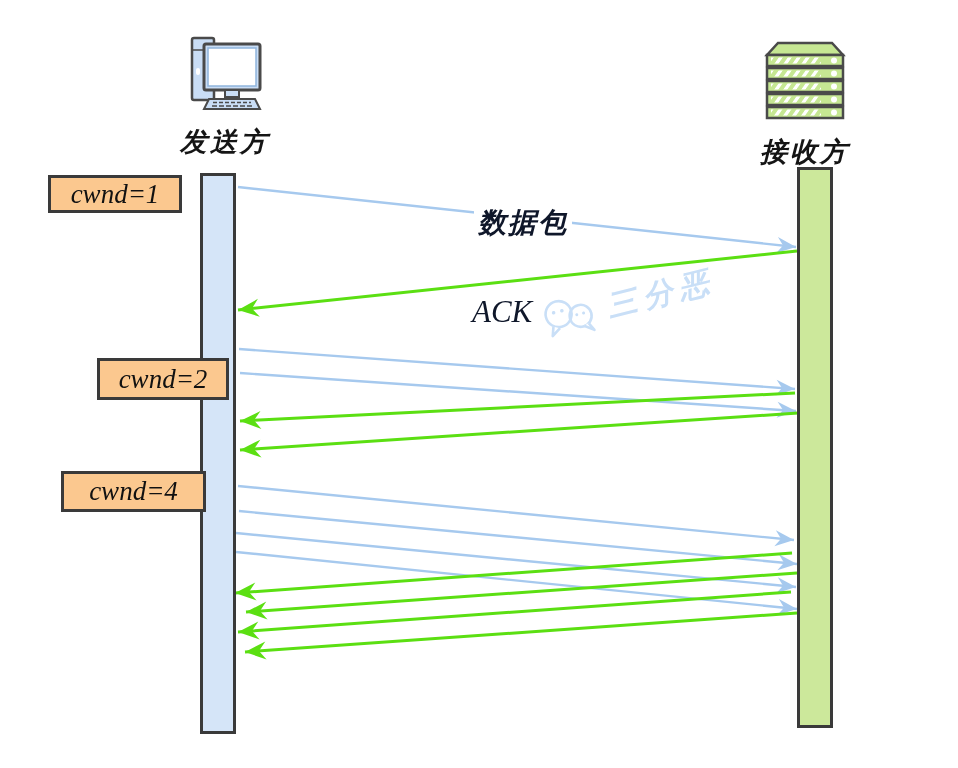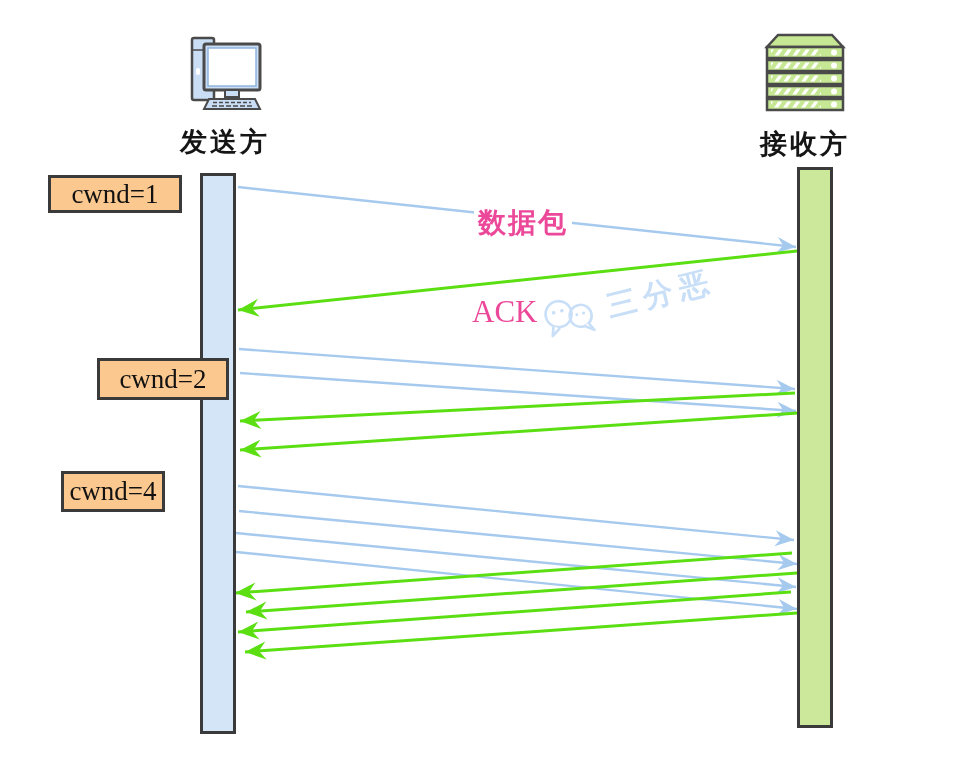--- a/index.html
+++ b/index.html
@@ -1,45 +1,46 @@
 <!DOCTYPE html>
 <html style="--data-arrow: #A6C9EE; --ack-arrow: #5BDF12; --sender-lifeline-fill: #D5E5F8; --receiver-lifeline-fill: #CCE89B; --cwnd-box-fill: #FBC88F; --border-dark: #3A3A3A; --watermark-blue: #C9DFF7;"><head>
 <meta charset="utf-8">
 <style>
   html,body{margin:0;padding:0;background:#fff;}
   .canvas{
     position:relative;width:958px;height:768px;background:#fff;overflow:hidden;
     font-family:"Liberation Serif","DejaVu Serif",serif;
+    font-style:italic;
   }
   
   .endpoint{position:absolute;text-align:center;}
   .endpoint-sender{left:170px;top:28px;width:110px;}
-  .endpoint-receiver{left:755px;top:32px;width:100px;}
+  .endpoint-receiver{left:755px;top:40px;width:100px;}
   .endpoint-label{
     display:block;margin-top:8px;font-weight:700;font-size:27px;color:#151515;
     letter-spacing:3px;white-space:nowrap;
   }
   
   .lifeline{position:absolute;border:3px solid var(--border-dark,#3a3a3a);box-sizing:border-box;z-index:3;}
   .lifeline-sender{left:200px;top:173px;width:36px;height:561px;background:var(--sender-lifeline-fill,#D5E5F8);}
   .lifeline-receiver{left:797px;top:167px;width:36px;height:561px;background:var(--receiver-lifeline-fill,#CCE89B);}
   
   .cwnd-box{
     position:absolute;box-sizing:border-box;border:3px solid var(--border-dark,#3a3a3a);
     background:var(--cwnd-box-fill,#FBC88F);color:#111;
     font-size:27px;display:flex;align-items:center;justify-content:center;z-index:3;
   }
   .cwnd-1{left:48px;top:175px;width:134px;height:38px;align-items:flex-end;}
   .cwnd-2{left:58px;top:358px;width:132px;height:42px;margin-left:39px;}
-  .cwnd-4{left:61px;top:471px;width:104px;height:41px;}
+  .cwnd-4{left:61px;top:471px;width:145px;height:41px;}
   
   .arrow-layer{position:absolute;left:0;top:0;z-index:2;}
   
   .mid-label{
-    position:absolute;z-index:4;background:#fff;padding:0 4px;color:#ec4899;white-space:nowrap;
+    position:absolute;z-index:4;background:#fff;padding:0 4px;color:#0f172a;white-space:nowrap;
   }
   .packet-label{left:474px;top:204px;font-size:28px;font-weight:700;letter-spacing:2px;}
   .ack-label{left:468px;top:262px;font-size:31px;margin-top:32px;}
   
   .watermark{
     position:absolute;left:552px;top:286px;width:180px;height:72px;z-index:1;
     display:flex;align-items:center;gap:8px;
     transform:rotate(-14deg);transform-origin:left bottom;
     color:var(--watermark-blue,#C9DFF7);
   }

